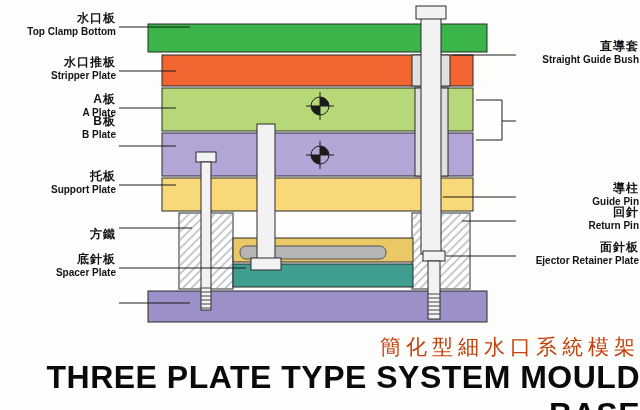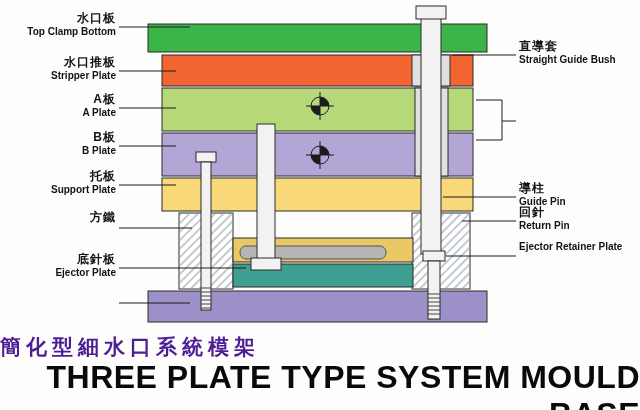--- a/index.html
+++ b/index.html
@@ -6,24 +6,24 @@
   body{background:#e9e9e9;font-family:"Liberation Sans",sans-serif;}
   .stage{
     position:relative;width:640px;height:410px;background:#fdfdfb;
     overflow:hidden;margin:0;
   }
   .stage svg{position:absolute;left:0;top:0;}
   .label{position:absolute;color:#101418;line-height:1.15;}
   .label .zh{font-size:12px;font-weight:bold;letter-spacing:1px;}
   .label .en{font-size:10px;font-weight:bold;}
   .label.left{left:2px;width:114px;text-align:right;}
-  .label.right{left:519px;width:120px;text-align:left;}
+  .label.right{left:519px;width:120px;text-align:right;}
   .title-zh{
-    position:absolute;top:333px;left:0;width:640px;text-align:left;
-    font-size:21px;font-weight:bold;letter-spacing:5px;color:#4c1d95;
+    position:absolute;top:333px;left:0;width:640px;text-align:right;
+    font-size:21px;font-weight:normal;letter-spacing:5px;color:#c2410c;
   }
   .title-en{
     position:absolute;top:359px;left:0;width:640px;text-align:right;
     font-size:32px;font-weight:bold;letter-spacing:0.5px;color:#0a0a0a;
   }
 </style>
 </head>
 <body>
 
 <div class="stage">
@@ -135,48 +135,49 @@
     <div class="en">Top Clamp Bottom</div>
   </div>
   <div class="label left" style="top:56px">
     <div class="zh">水口推板</div>
     <div class="en">Stripper Plate</div>
   </div>
   <div class="label left" style="top:93px">
     <div class="zh">A板</div>
     <div class="en">A Plate</div>
   </div>
-  <div class="label left" style="top:131px">
+  <div class="label left" style="top:115px">
     <div class="zh">B板</div>
     <div class="en">B Plate</div>
   </div>
   <div class="label left" style="top:170px">
     <div class="zh">托板</div>
     <div class="en">Support Plate</div>
   </div>
-  <div class="label left" style="top:211px">
+  <div class="label left" style="top:228px">
     <div class="zh">方鐵</div>
   </div>
   <div class="label left" style="top:253px">
     <div class="zh">底針板</div>
-    <div class="en">Ejector Plate</div>
+    <div class="en">Spacer Plate</div>
   </div>
 
   <div class="label right" style="top:40px">
     <div class="zh">直導套</div>
     <div class="en">Straight Guide Bush</div>
   </div>
   <div class="label right" style="top:206px">
     <div class="zh">回針</div>
     <div class="en">Return Pin</div>
   </div>
   <div class="label right" style="top:182px">
     <div class="zh">導柱</div>
     <div class="en">Guide Pin</div>
   </div>
   <div class="label right" style="top:241px">
+    <div class="zh">面針板</div>
     <div class="en">Ejector Retainer Plate</div>
   </div>
 
   <div class="title-zh">簡化型細水口系統模架</div>
   <div class="title-en">THREE PLATE TYPE SYSTEM MOULD BASE</div>
 
 </div>
 
 </body></html>

